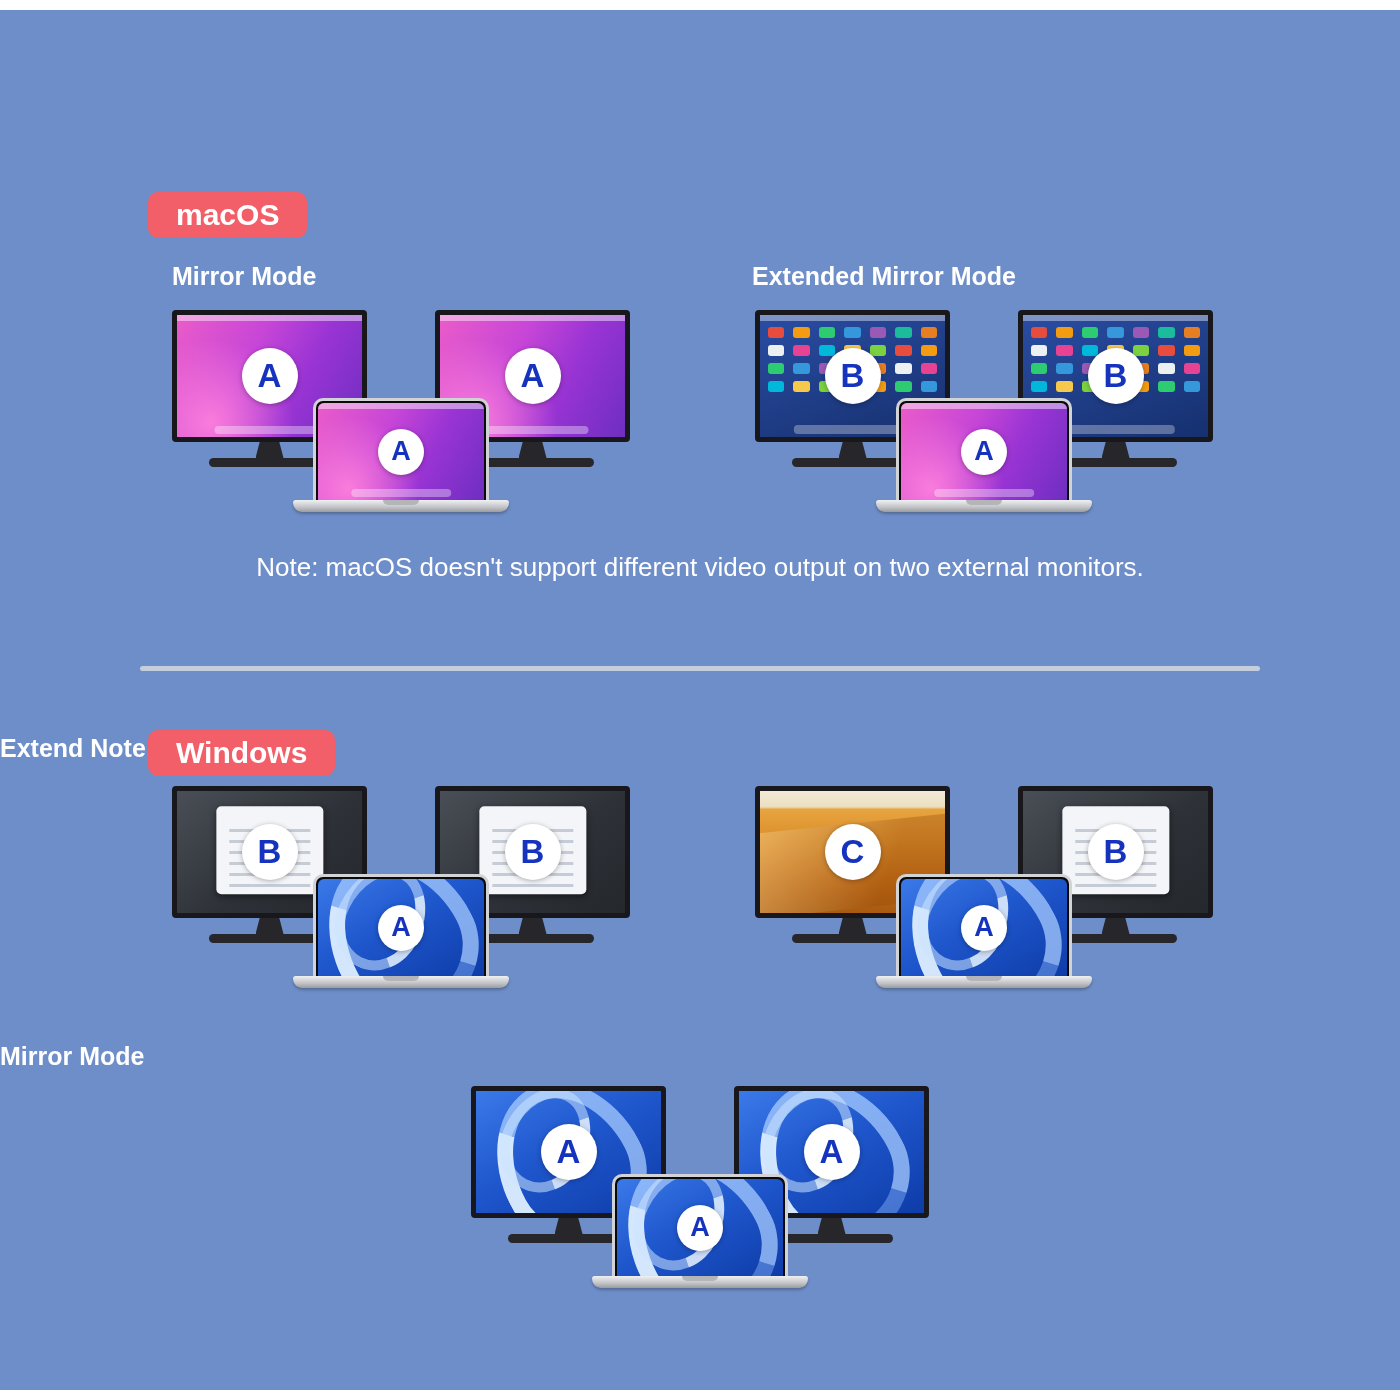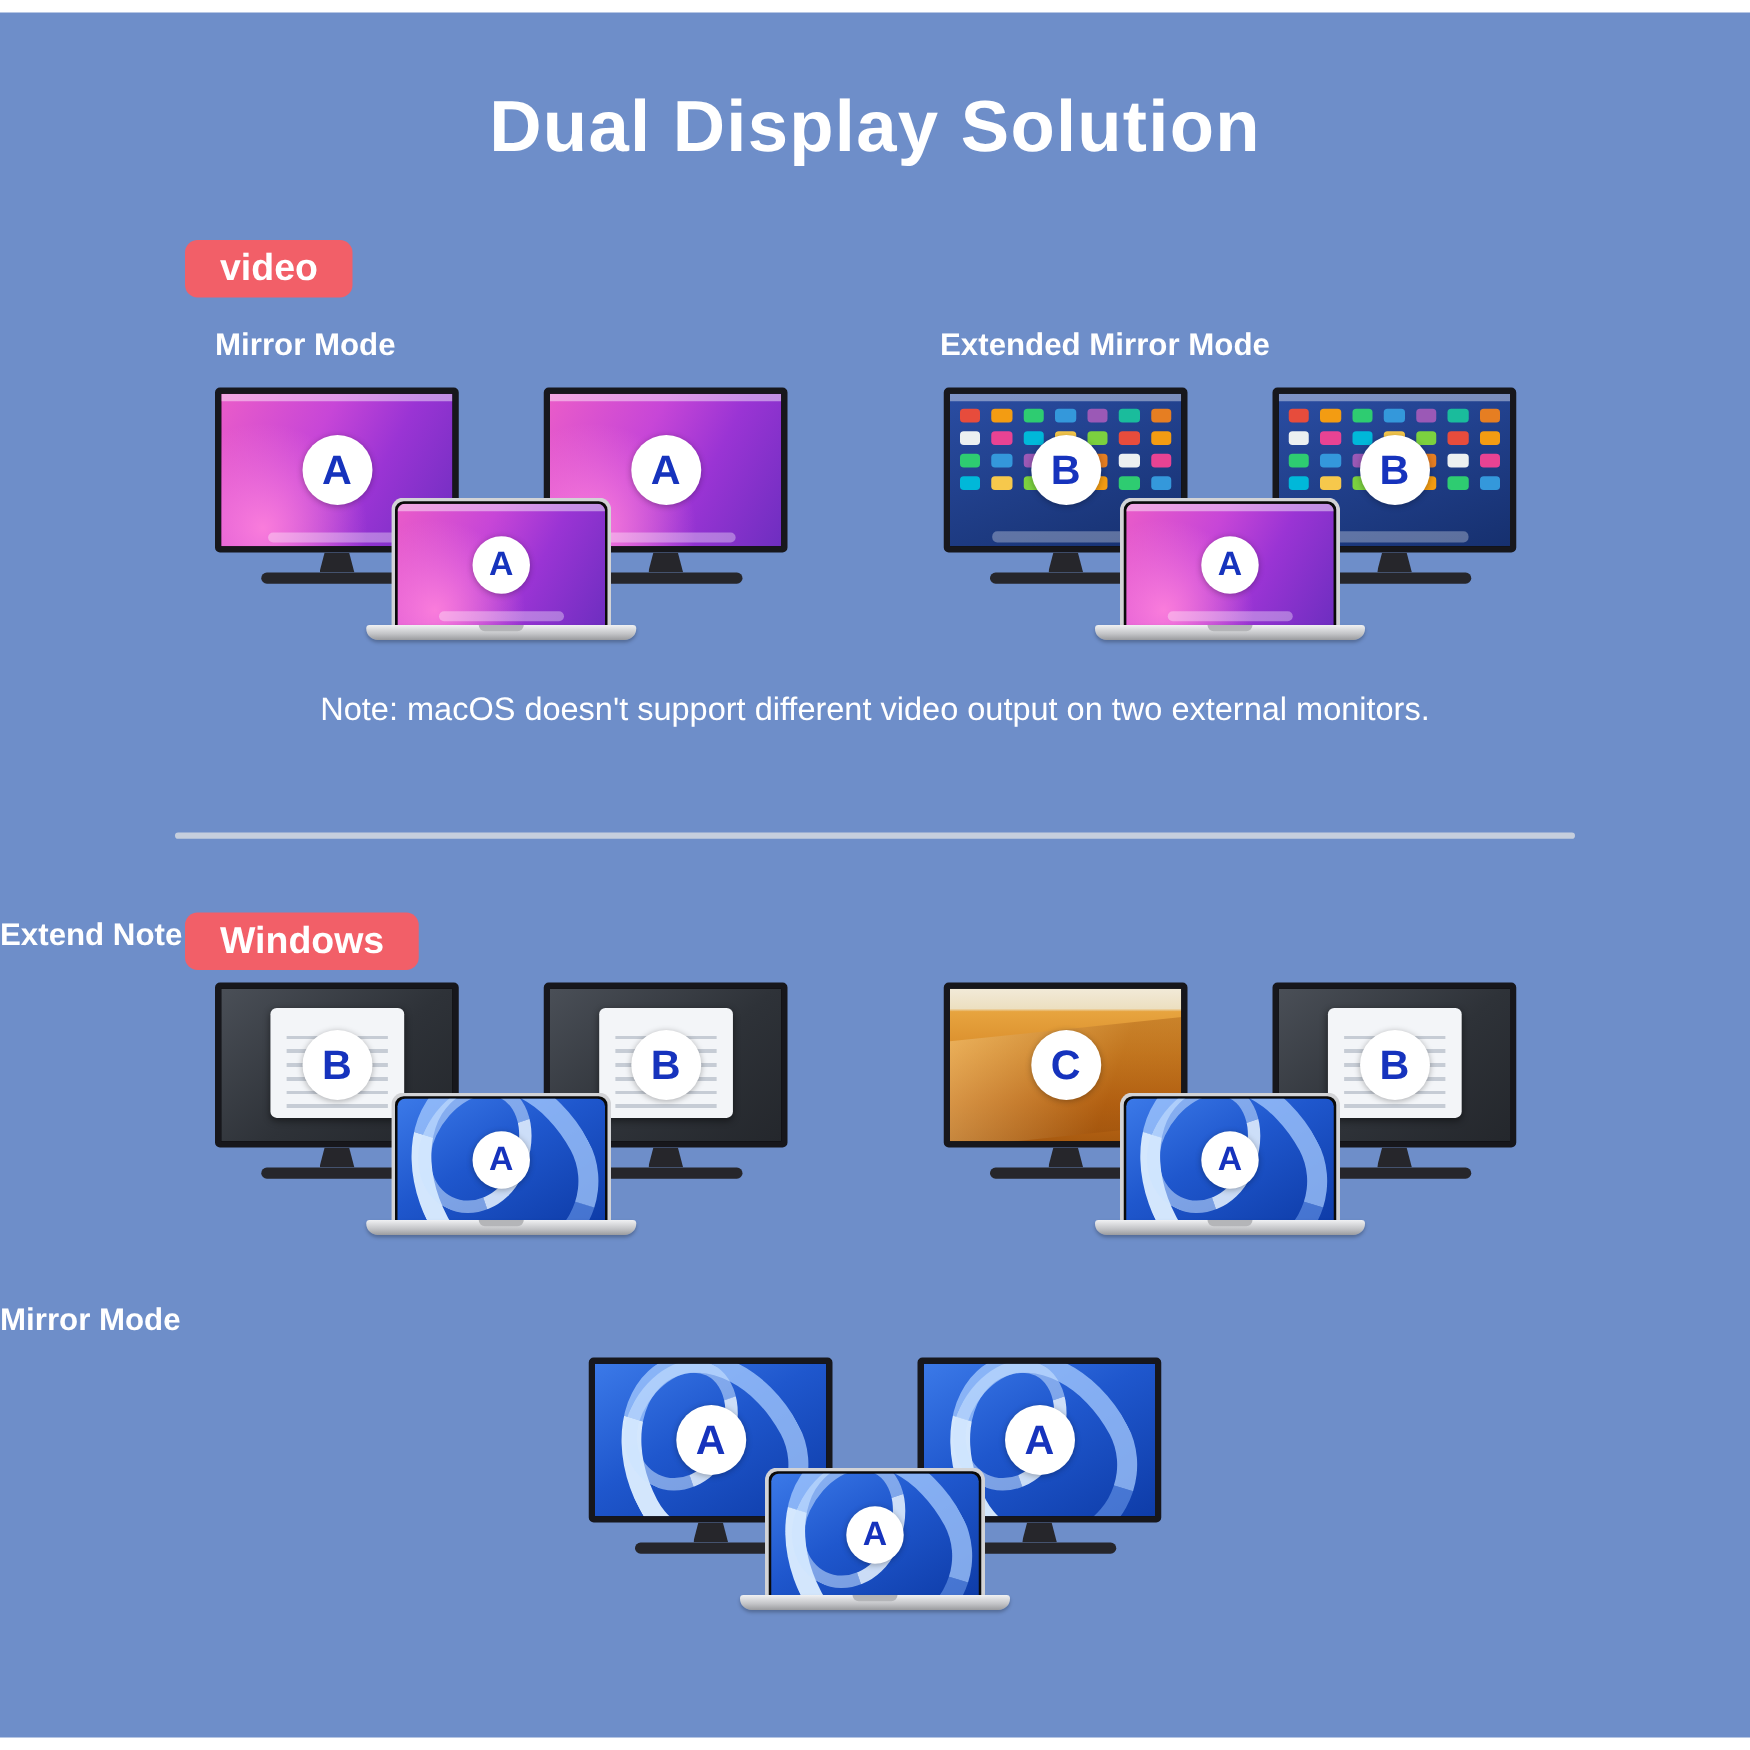--- a/index.html
+++ b/index.html
@@ -164,23 +164,22 @@
     box-shadow:0 1px 5px rgba(0,0,0,.3);z-index:4;
   }
   .badge-sm{width:46px;height:46px;font-size:27px;}
 </style>
 </head>
 <body>
 
 <div class="canvas">
   <div class="bg"></div>
 
-  <div class="page-title">Dual Display Solution</div>
-
-  <div class="os-badge badge-macos">video</div>
+
+  <div class="os-badge badge-macos">macOS</div>
 
   <div class="mode-label lbl-mac-mirror">Mirror Mode</div>
   <div class="mode-label lbl-mac-extended">Extended Mirror Mode</div>
 
   <div class="group g1">
     <div class="monitor monitor-left">
       <div class="m-screen">
         <div class="screen wp-monterey">
           <div class="badge-circle">A</div>
         </div>

